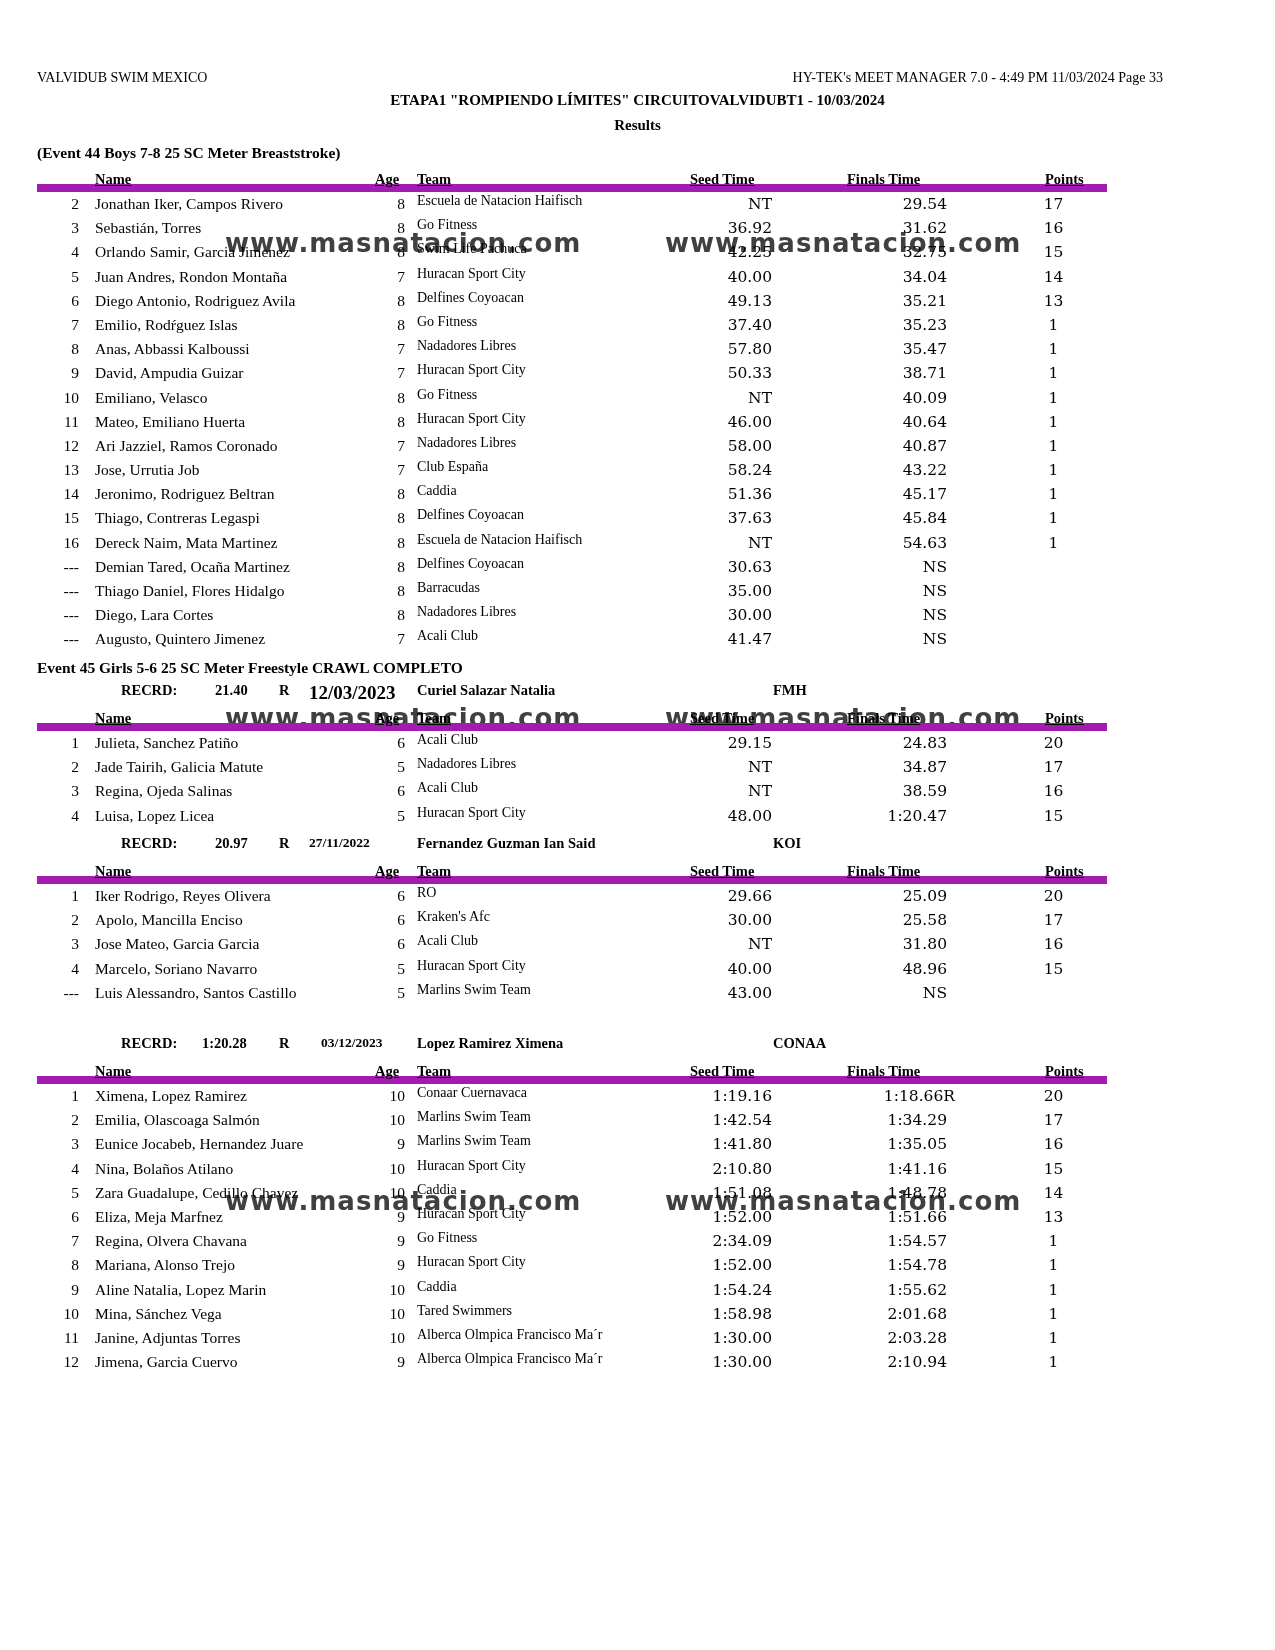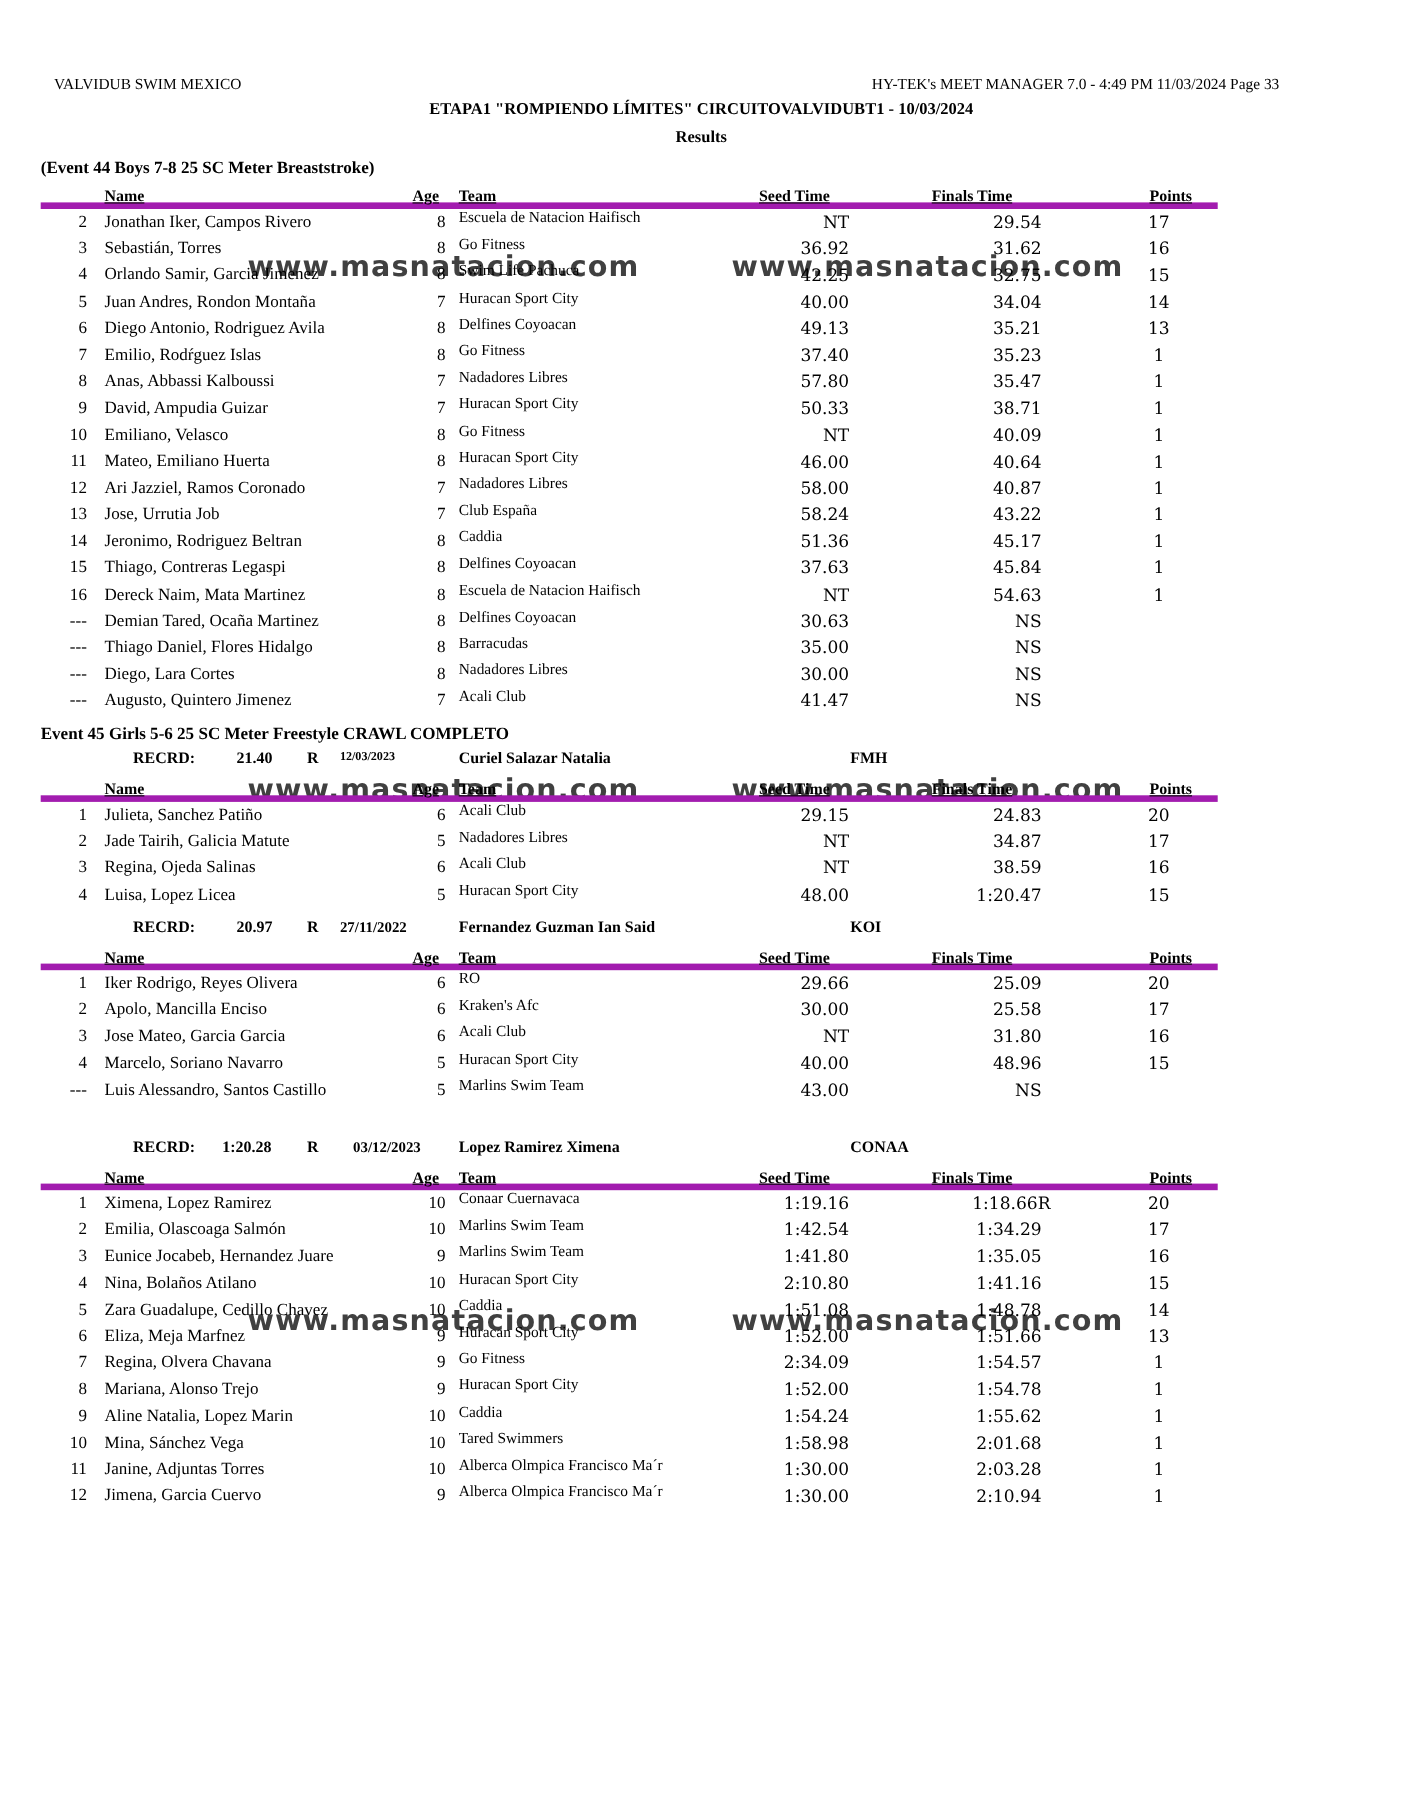--- a/index.html
+++ b/index.html
@@ -1,35 +1,35 @@
 <!DOCTYPE html>
 <html><head>
 <meta charset="utf-8">
 <style>
   html, body { margin: 0; padding: 0; background: #ffffff; }
   body { width: 1275px; height: 1650px; position: relative; overflow: hidden;
          font-family: "DejaVu Serif", "Liberation Serif", serif; color: #000; }
   .page { position: absolute; left: 0; top: 0; width: 1275px; height: 1650px; }
   .hdr-left { position: absolute; left: 37px; top: 70px; font-size: 14px;
-              font-family: "Liberation Serif", serif; margin-left: 12px; }
+              font-family: "Liberation Serif", serif; }
   .hdr-right { position: absolute; right: 112px; top: 70px; font-size: 14px;
                font-family: "Liberation Serif", serif; }
   .title { position: absolute; left: 0; width: 1275px; text-align: center; top: 92px;
            font-size: 15px; font-weight: bold; font-family: "Liberation Serif", serif; }
   .subtitle { position: absolute; left: 0; width: 1275px; text-align: center; top: 117px;
               font-size: 15px; font-weight: bold; font-family: "Liberation Serif", serif; }
   .watermark { position: absolute; font-family: "DejaVu Sans", sans-serif; font-size: 26px;
                font-weight: bold; color: #404040; letter-spacing: 1px; pointer-events: none; }
   .event { position: absolute; left: 37px; width: 1070px; }
   .event-title { font-weight: bold; font-size: 15.5px; height: 22px; line-height: 22px;
                  font-family: "Liberation Serif", serif; }
   .record { position: relative; height: 24px; font-weight: bold; font-size: 14.5px;
             font-family: "Liberation Serif", serif; }
   .record span { position: absolute; top: 3px; }
-  .colhead { position: relative; height: 20px; border-bottom: 6px solid #a21caf;
+  .colhead { position: relative; height: 20px; border-bottom: 8px solid #a21caf;
              font-weight: bold; font-size: 14.5px; font-family: "Liberation Serif", serif; text-align: center; }
   .colhead span { position: absolute; bottom: -4px; text-decoration: underline; }
   .row { position: relative; height: 24.2px; font-size: 15.5px; }
   .row span { position: absolute; top: 3px; white-space: nowrap; }
   .c-place { left: 0; width: 42px; text-align: right; font-family: "Liberation Serif", serif; }
   .c-name  { left: 58px; font-family: "Liberation Serif", serif; }
   .c-age   { left: 330px; width: 38px; text-align: right; font-family: "Liberation Serif", serif; }
   .c-team  { left: 380px; font-size: 14px; font-family: "Liberation Serif", serif; top: 1px !important; }
   .c-seed  { left: 640px; width: 95px; text-align: right; }
   .c-final { left: 800px; width: 110px; text-align: right; }
@@ -237,21 +237,21 @@
         </div>
       </div>
   </div>
 
   <div class="event" style="top:657px;">
     <div class="event-title">Event 45  Girls 5-6 25 SC Meter Freestyle CRAWL COMPLETO</div>
     <div class="record">
       <span style="left:84px">RECRD:</span>
       <span style="left:178px">21.40</span>
       <span style="left:242px">R</span>
-      <span style="left:272px; font-size:11px">12/03/2023</span>
+      <span style="left:272px; font-size:19px">12/03/2023</span>
       <span style="left:380px">Curiel Salazar Natalia</span>
       <span style="left:736px">FMH</span>
     </div>
     <div class="colhead">
       <span style="left:58px">Name</span>
       <span style="left:338px">Age</span>
       <span style="left:380px">Team</span>
       <span style="left:653px">Seed Time</span>
       <span style="left:810px">Finals Time</span>
       <span style="left:1008px">Points</span>

